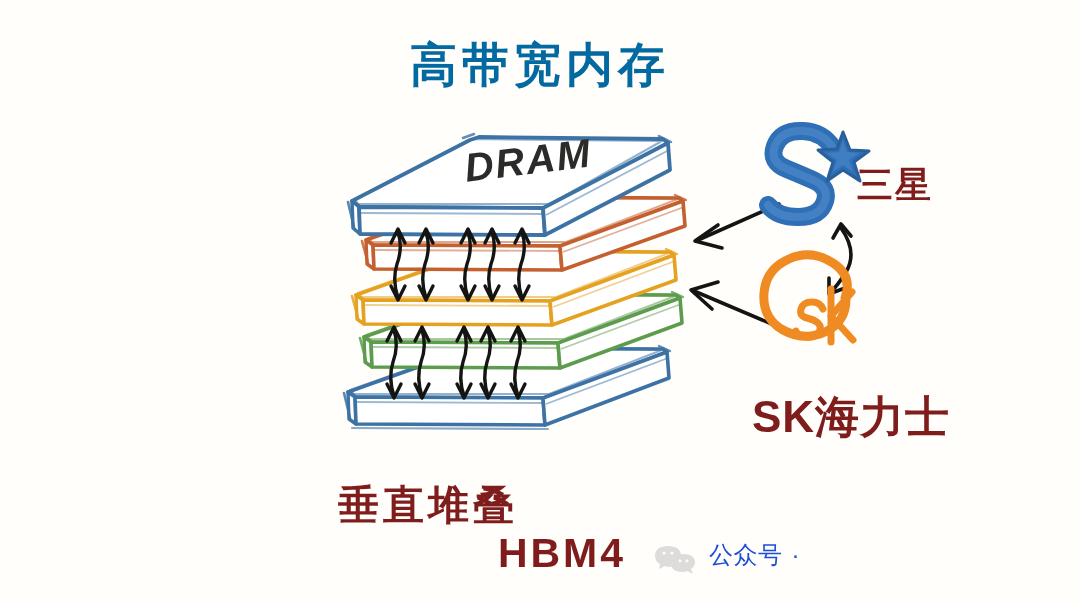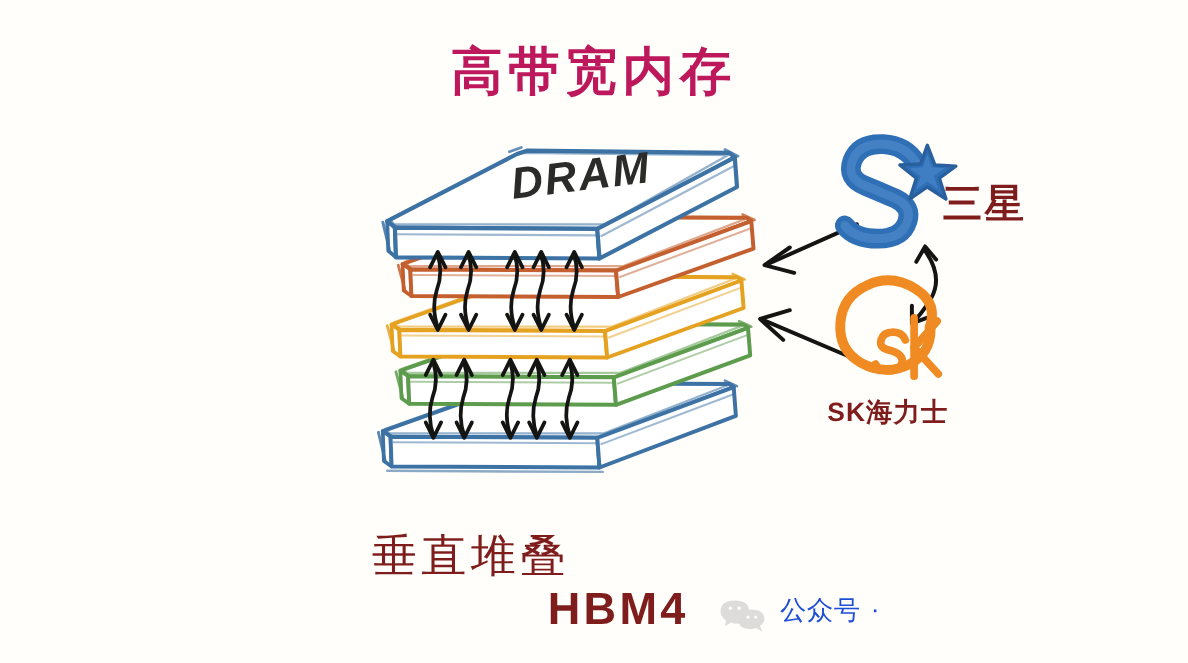--- a/index.html
+++ b/index.html
@@ -27,21 +27,21 @@
     white-space: nowrap;
     font-family: "Liberation Sans", sans-serif;
   }
   #title-text {
     left: 0; top: 34px;
     width: 1080px;
     text-align: center;
     font-size: 47px;
     letter-spacing: 5px;
     font-weight: 600;
-    color: #be185d;
+    color: #0369a1;
   }
   #dram-text {
     left: 462px; top: 146px;
     font-size: 40px;
     font-style: italic;
     font-weight: 700;
     letter-spacing: 2px;
     color: #2b2b29;
     transform: rotate(-7deg);
     transform-origin: left top;
@@ -52,31 +52,31 @@
     font-weight: 700;
     letter-spacing: 1px;
   }
   #samsung-text {
     left: 857px; top: 161px;
     font-size: 36px;
     font-weight: 600;
     letter-spacing: 2px;
   }
   #hynix-text {
-    left: 752px; top: 359px;
-    font-size: 24px;
+    left: 752px; top: 388px;
+    font-size: 44px;
     font-weight: 600;
     letter-spacing: 1px;
   }
   #vstack-text {
     left: 0; top: 478px;
     width: 856px;
     text-align: center;
     font-size: 41px;
-    font-weight: 400;
+    font-weight: 700;
     letter-spacing: 4px;
   }
   #hbm-text {
     left: 0; top: 530px;
     width: 1080px;
     text-align: center;
     font-size: 41px;
     font-weight: 700;
     letter-spacing: 3px;
     padding-left: 22px;

